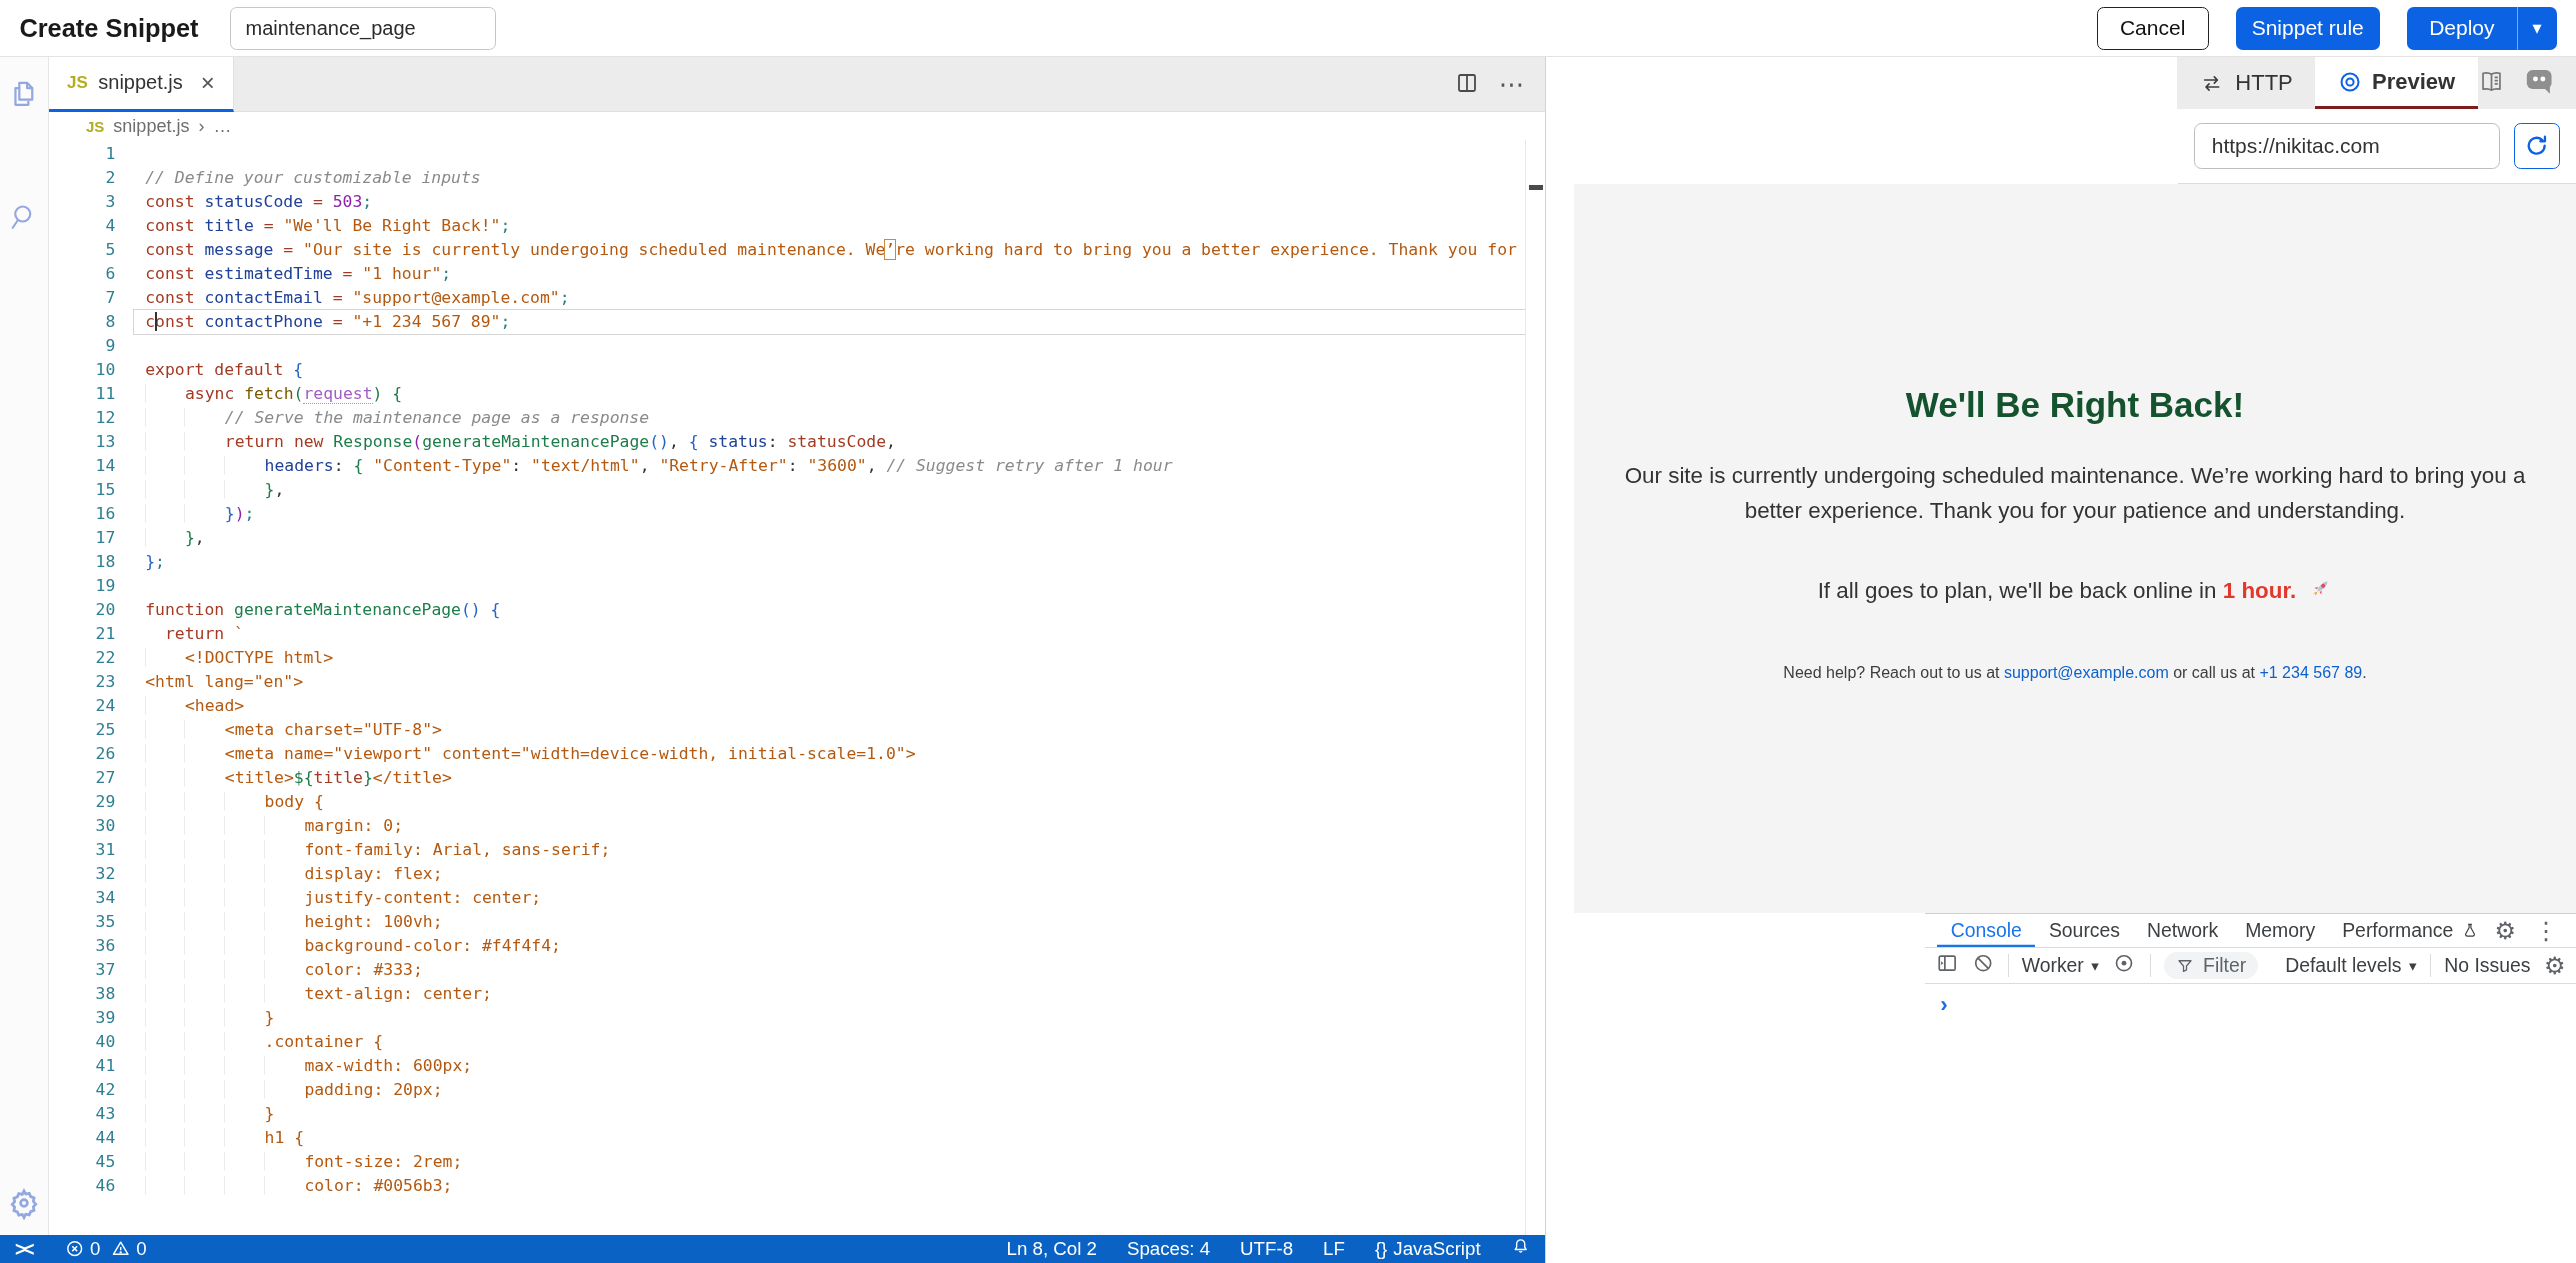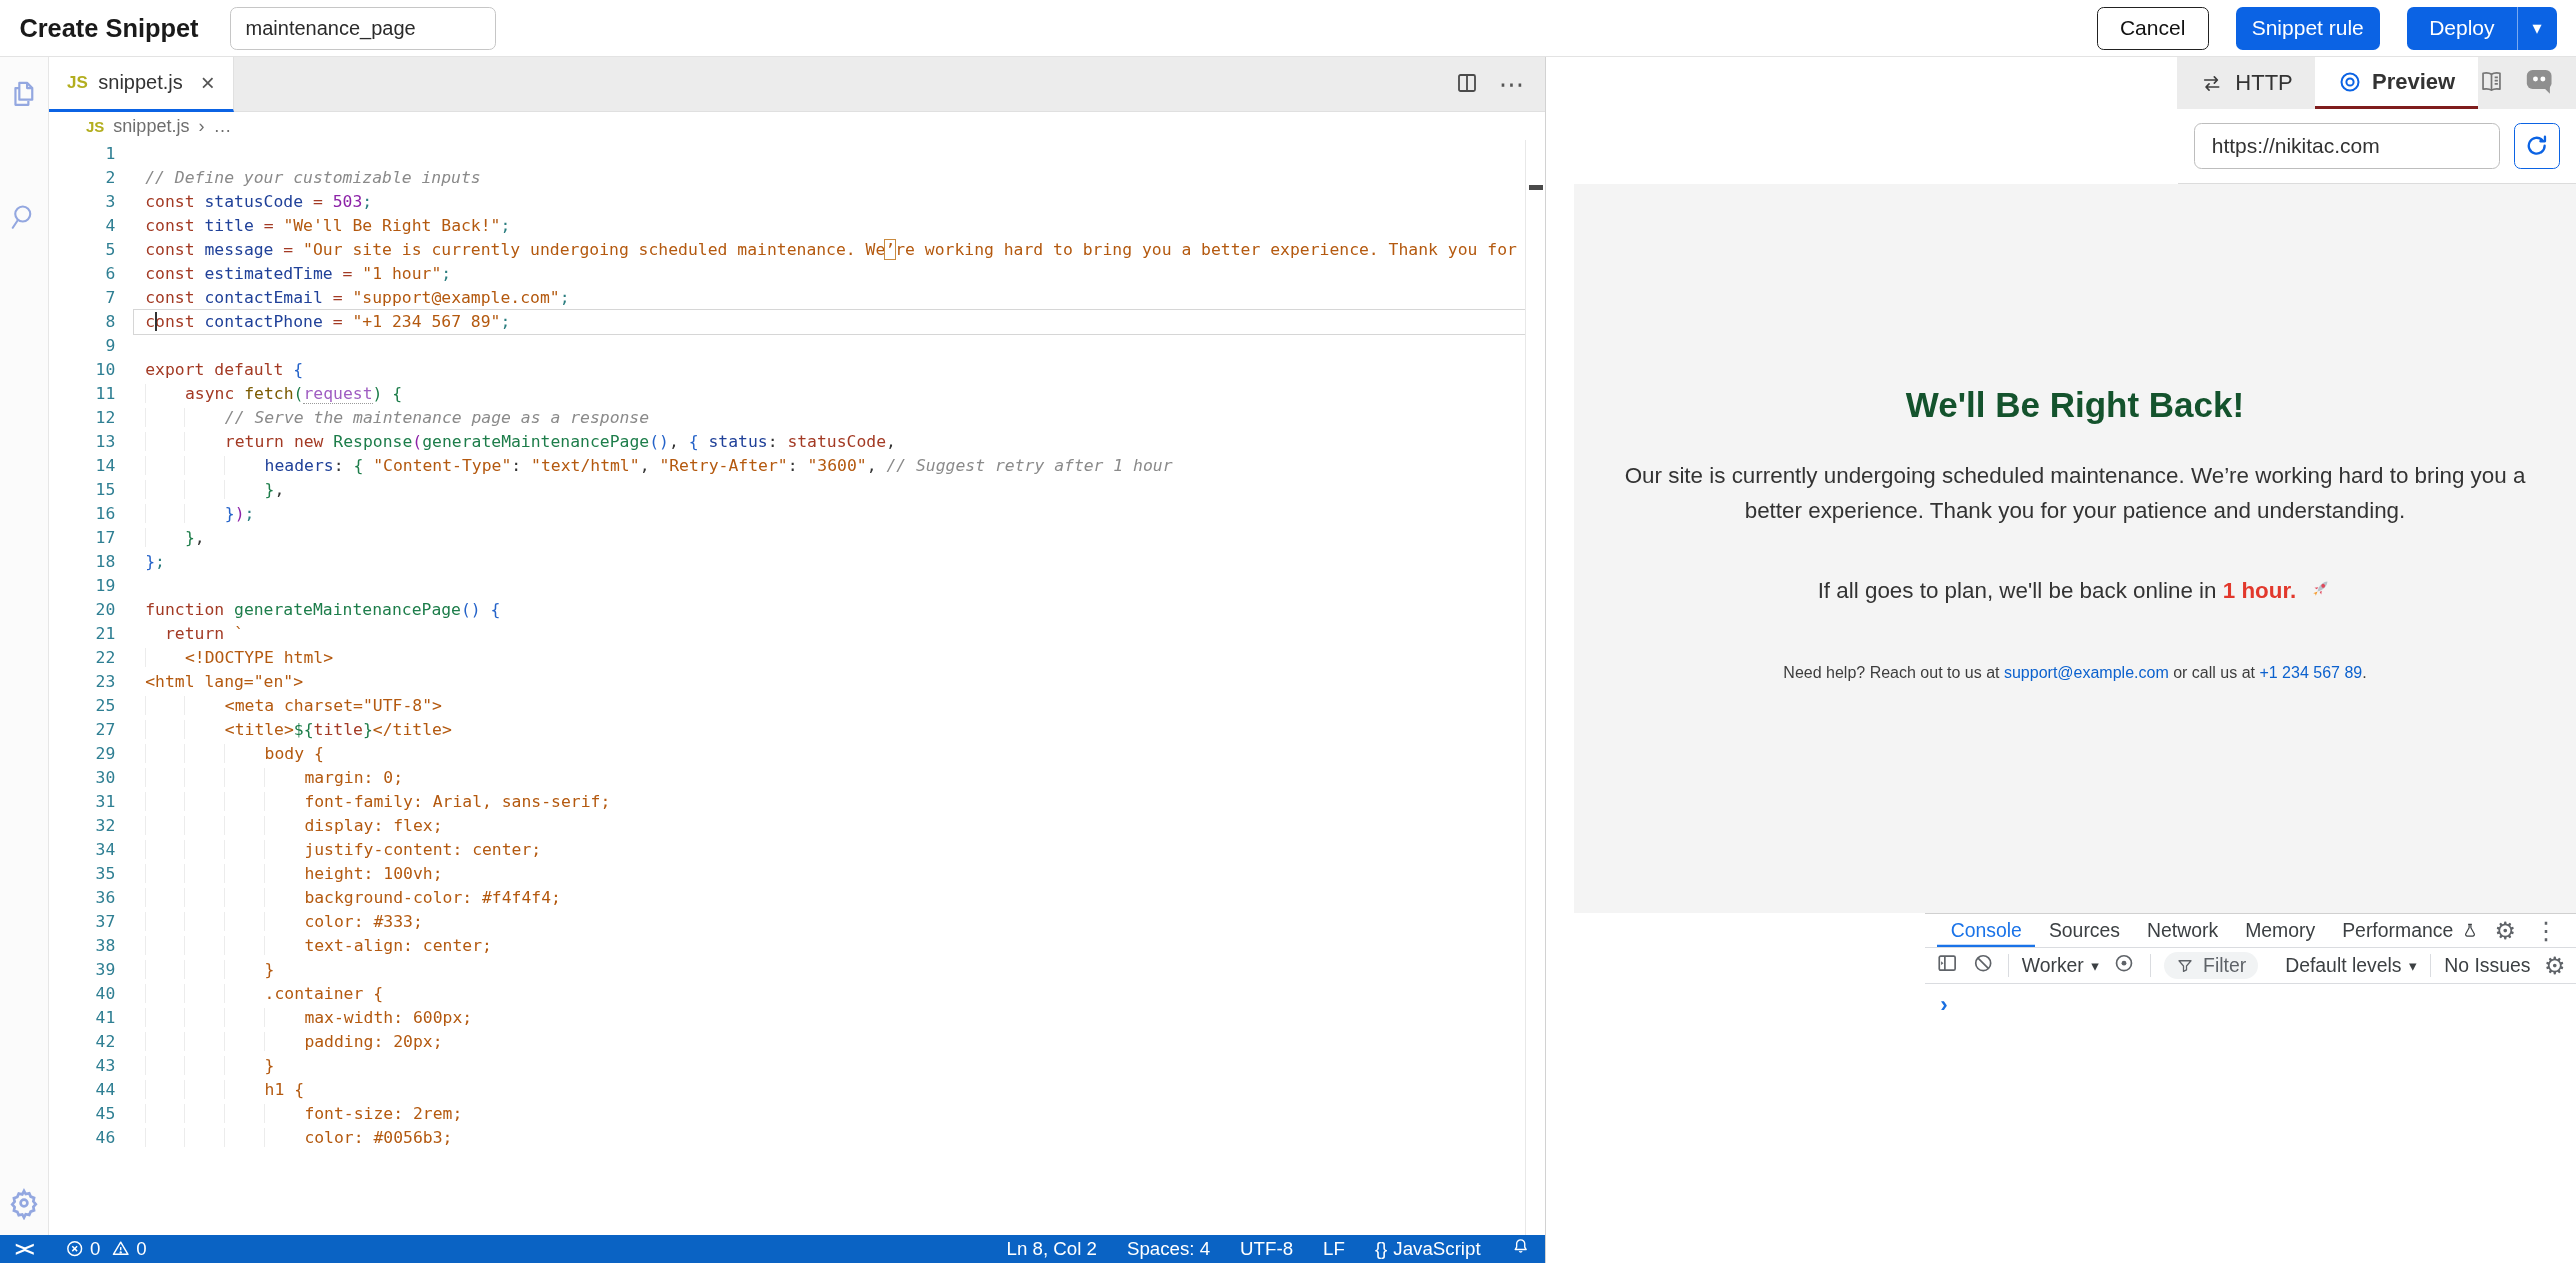--- a/index.html
+++ b/index.html
@@ -214,21 +214,23 @@
                 <div class="code-line"><span class="ln">14</span><span class="lc"><span class="tk-ind">    </span><span class="tk-ind">    </span><span class="tk-ind">    </span><span class="tk-id">headers</span><span class="tk-pu">:</span><span class="tk-pl"> </span><span class="tk-s2">{</span><span class="tk-pl"> </span><span class="tk-st">"Content-Type"</span><span class="tk-pu">:</span><span class="tk-pl"> </span><span class="tk-st">"text/html"</span><span class="tk-pu">,</span><span class="tk-pl"> </span><span class="tk-st">"Retry-After"</span><span class="tk-pu">:</span><span class="tk-pl"> </span><span class="tk-st">"3600"</span><span class="tk-pu">,</span><span class="tk-pl"> </span><span class="tk-co">// Suggest retry after 1 hour</span></span></div>
                 <div class="code-line"><span class="ln">15</span><span class="lc"><span class="tk-ind">    </span><span class="tk-ind">    </span><span class="tk-ind">    </span><span class="tk-s2">}</span><span class="tk-pu">,</span></span></div>
                 <div class="code-line"><span class="ln">16</span><span class="lc"><span class="tk-ind">    </span><span class="tk-ind">    </span><span class="tk-s1">}</span><span class="tk-s3">)</span><span class="tk-se">;</span></span></div>
                 <div class="code-line"><span class="ln">17</span><span class="lc"><span class="tk-ind">    </span><span class="tk-s2">}</span><span class="tk-pu">,</span></span></div>
                 <div class="code-line"><span class="ln">18</span><span class="lc"><span class="tk-s1">}</span><span class="tk-se">;</span></span></div>
                 <div class="code-line"><span class="ln">19</span><span class="lc"></span></div>
                 <div class="code-line"><span class="ln">20</span><span class="lc"><span class="tk-kw">function</span><span class="tk-pl"> </span><span class="tk-fg">generateMaintenancePage</span><span class="tk-s1">(</span><span class="tk-s1">)</span><span class="tk-pl"> </span><span class="tk-s1">{</span></span></div>
                 <div class="code-line"><span class="ln">21</span><span class="lc"><span class="tk-pl">  </span><span class="tk-kw">return</span><span class="tk-pl"> </span><span class="tk-st">`</span></span></div>
                 <div class="code-line"><span class="ln">22</span><span class="lc"><span class="tk-ind">    </span><span class="tk-st">&lt;!DOCTYPE html&gt;</span></span></div>
                 <div class="code-line"><span class="ln">23</span><span class="lc"><span class="tk-st">&lt;html lang="en"&gt;</span></span></div>
+                <div class="code-line"><span class="ln">24</span><span class="lc"><span class="tk-ind">    </span><span class="tk-st">&lt;head&gt;</span></span></div>
                 <div class="code-line"><span class="ln">25</span><span class="lc"><span class="tk-ind">    </span><span class="tk-ind">    </span><span class="tk-st">&lt;meta charset="UTF-8"&gt;</span></span></div>
+                <div class="code-line"><span class="ln">26</span><span class="lc"><span class="tk-ind">    </span><span class="tk-ind">    </span><span class="tk-st">&lt;meta name="viewport" content="width=device-width, initial-scale=1.0"&gt;</span></span></div>
                 <div class="code-line"><span class="ln">27</span><span class="lc"><span class="tk-ind">    </span><span class="tk-ind">    </span><span class="tk-st">&lt;title&gt;</span><span class="tk-ip">${</span><span class="tk-kw">title</span><span class="tk-ip">}</span><span class="tk-st">&lt;/title&gt;</span></span></div>
                 <div class="code-line"><span class="ln">29</span><span class="lc"><span class="tk-ind">    </span><span class="tk-ind">    </span><span class="tk-ind">    </span><span class="tk-st">body {</span></span></div>
                 <div class="code-line"><span class="ln">30</span><span class="lc"><span class="tk-ind">    </span><span class="tk-ind">    </span><span class="tk-ind">    </span><span class="tk-ind">    </span><span class="tk-st">margin: 0;</span></span></div>
                 <div class="code-line"><span class="ln">31</span><span class="lc"><span class="tk-ind">    </span><span class="tk-ind">    </span><span class="tk-ind">    </span><span class="tk-ind">    </span><span class="tk-st">font-family: Arial, sans-serif;</span></span></div>
                 <div class="code-line"><span class="ln">32</span><span class="lc"><span class="tk-ind">    </span><span class="tk-ind">    </span><span class="tk-ind">    </span><span class="tk-ind">    </span><span class="tk-st">display: flex;</span></span></div>
                 <div class="code-line"><span class="ln">34</span><span class="lc"><span class="tk-ind">    </span><span class="tk-ind">    </span><span class="tk-ind">    </span><span class="tk-ind">    </span><span class="tk-st">justify-content: center;</span></span></div>
                 <div class="code-line"><span class="ln">35</span><span class="lc"><span class="tk-ind">    </span><span class="tk-ind">    </span><span class="tk-ind">    </span><span class="tk-ind">    </span><span class="tk-st">height: 100vh;</span></span></div>
                 <div class="code-line"><span class="ln">36</span><span class="lc"><span class="tk-ind">    </span><span class="tk-ind">    </span><span class="tk-ind">    </span><span class="tk-ind">    </span><span class="tk-st">background-color: #f4f4f4;</span></span></div>
                 <div class="code-line"><span class="ln">37</span><span class="lc"><span class="tk-ind">    </span><span class="tk-ind">    </span><span class="tk-ind">    </span><span class="tk-ind">    </span><span class="tk-st">color: #333;</span></span></div>
                 <div class="code-line"><span class="ln">38</span><span class="lc"><span class="tk-ind">    </span><span class="tk-ind">    </span><span class="tk-ind">    </span><span class="tk-ind">    </span><span class="tk-st">text-align: center;</span></span></div>

